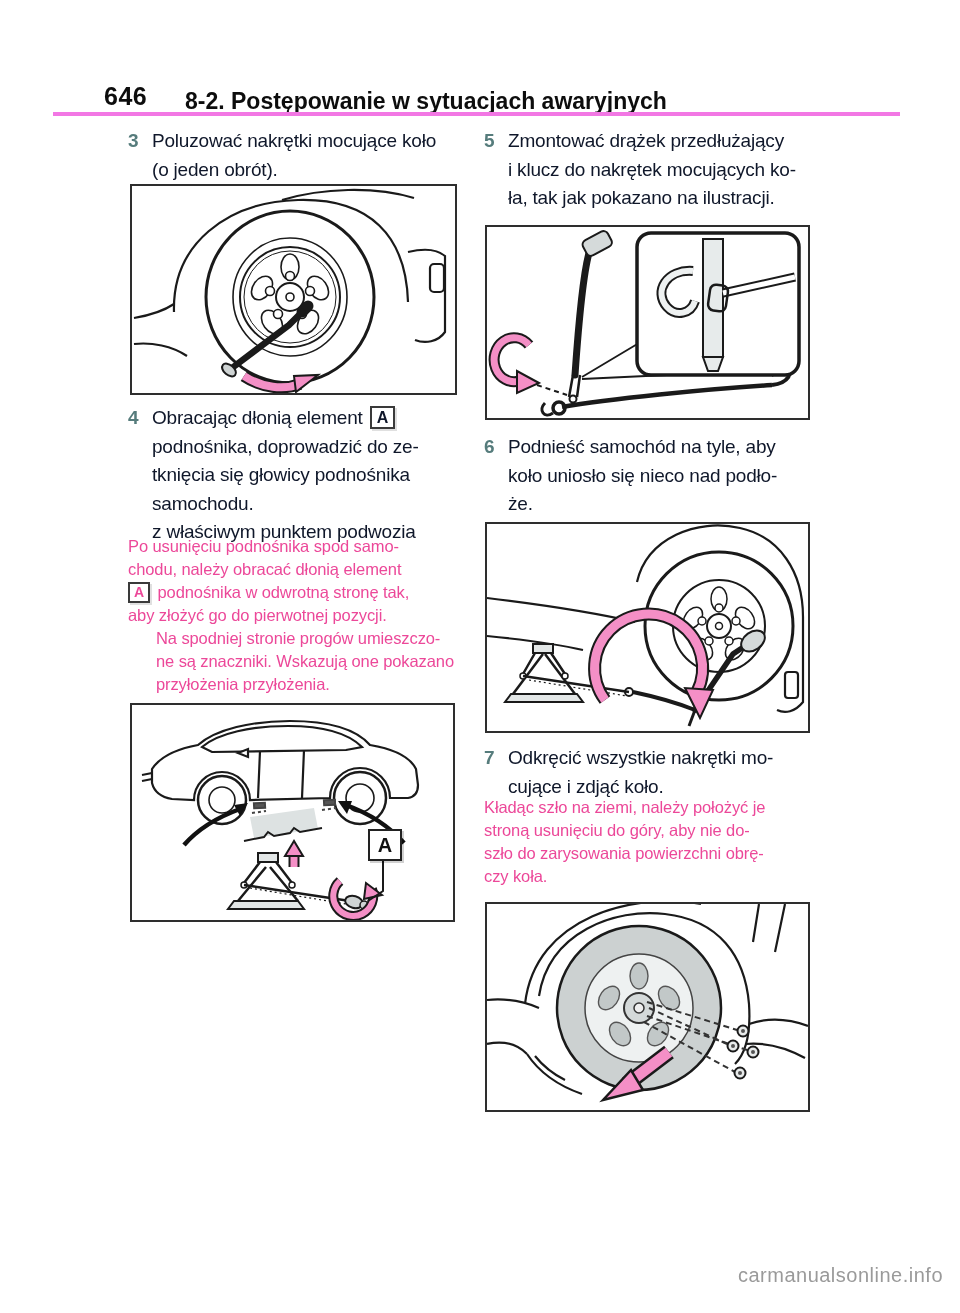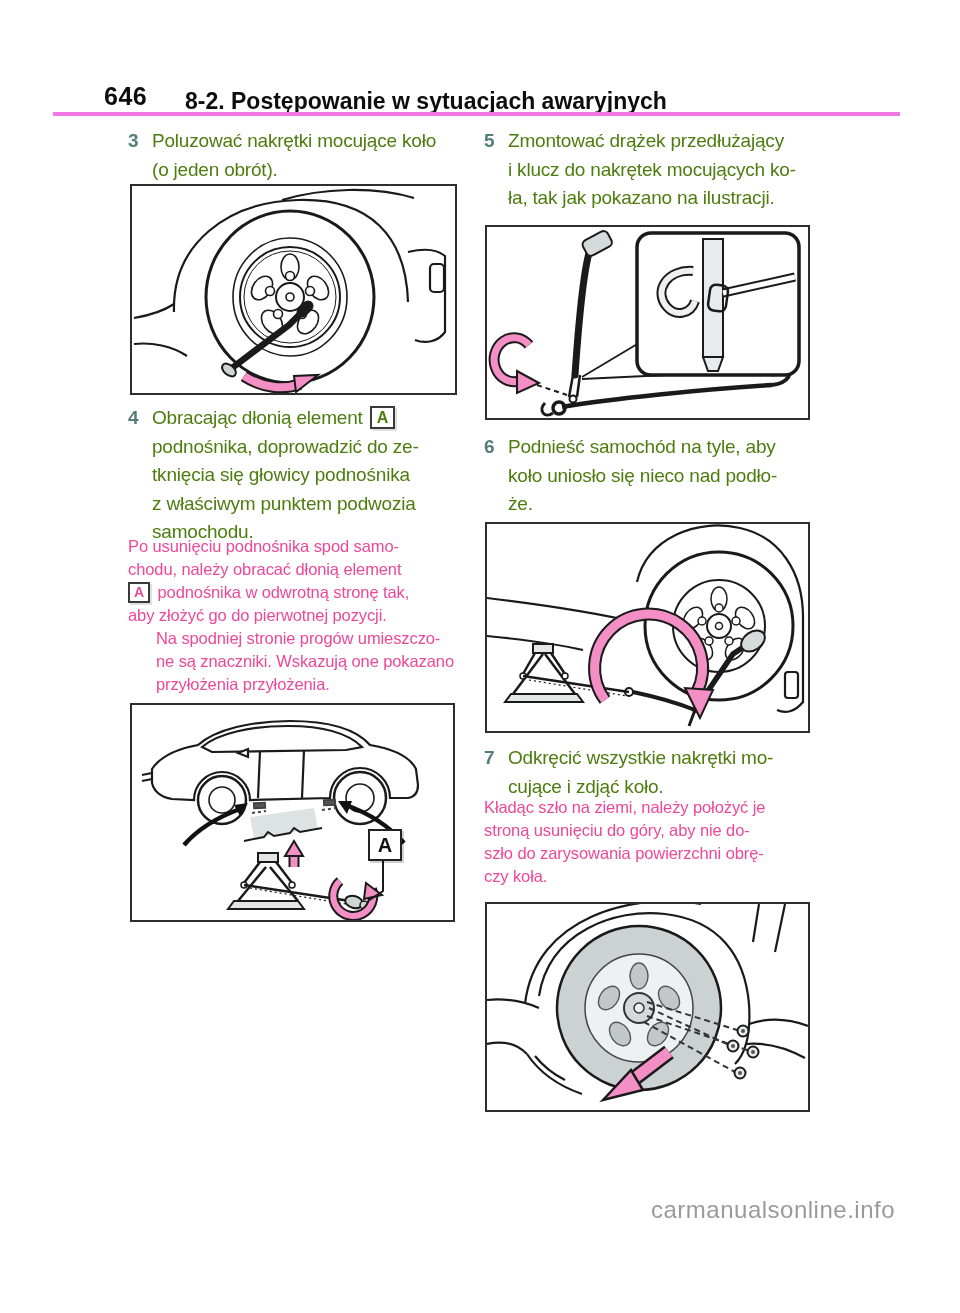--- a/index.html
+++ b/index.html
@@ -1,46 +1,46 @@
 <!DOCTYPE html>
 <html><head>
 <meta charset="utf-8">
 <style>
   html,body { margin:0; padding:0; background:#ffffff; }
   #page {
     position:relative; width:905px; height:1313px; background:#ffffff;
-    font-family:"Liberation Sans", sans-serif; color:#1c1c1c; overflow:hidden;
+    font-family:"Liberation Sans", sans-serif; color:#1c1c1c; overflow:hidden;padding-left:48px;
   }
   .abs { position:absolute; }
   
   #page-number { left:104px; top:82px; font-size:25px; font-weight:bold; color:#0d0d0d; letter-spacing:0.5px; }
   #section-title { left:185px; top:88px; font-size:23px; font-weight:bold; color:#0d0d0d; }
   #header-rule { left:53px; top:112px; width:847px; height:4px; background:#f277e4; }
   
   .step { display:flex; }
   .step-num { width:24px; flex:0 0 24px; font-weight:bold; font-size:19px; color:#567c7c; line-height:28.5px; }
-  .step-text { font-size:19px; line-height:28.5px; color:#4d7c0f; letter-spacing:-0.2px; }
+  .step-text { font-size:19px; line-height:28.5px; color:#0f172a; letter-spacing:-0.2px; }
   .note { font-size:16.5px; line-height:23px; color:#ec4899; letter-spacing:-0.1px; }
   .line { white-space:nowrap; }
   .marker-inline {
     display:inline-block; border:2px solid #3a3a3a; background:#fff; font-weight:bold;
     font-size:16px; line-height:19px; padding:0 5px; margin-left:2px; vertical-align:1px;
     box-shadow:2px 2px 0 rgba(0,0,0,0.12);
   }
   .note .marker-inline { font-size:14px; line-height:17px; padding:0 4px; }
   
   .fig { border:2px solid #2e2e2e; background:#fff; box-sizing:border-box; }
   .fig svg { display:block; }
   .marker-box {
     position:absolute; width:30px; height:28px; border:2.5px solid #222; background:#fff;
     font-weight:bold; font-size:20px; display:flex; align-items:center; justify-content:center;
     box-shadow:2px 2px 0 rgba(0,0,0,0.18); color:#111;
   }
   
-  #watermark { right:10px; top:1196px; font-size:24px; color:#9a9a9a; letter-spacing:0.5px; }
+  #watermark { right:10px; top:1264px; font-size:20px; color:#9a9a9a; letter-spacing:0.5px; }
 </style>
 </head>
 <body>
 
 <div id="page">
 
   <div class="abs" id="page-number">646</div>
   <div class="abs" id="section-title">8-2. Postępowanie w sytuacjach awaryjnych</div>
   <div class="abs" id="header-rule"></div>
 
@@ -100,22 +100,22 @@
   <div class="abs step" style="left:128px; top:404px; width:340px;">
     <span class="step-num">4</span>
     <div class="step-text">
       <div class="line">
         <span>Obracając dłonią element</span>
         <span class="marker-inline">A</span>
       </div>
       <div>
           <div class="line">podnośnika, doprowadzić do ze-</div>
           <div class="line">tknięcia się głowicy podnośnika</div>
+          <div class="line">samochodu.</div>
           <div class="line">z właściwym punktem podwozia</div>
-          <div class="line">samochodu.</div>
         </div>
     </div>
   </div>
 
   <div class="abs note" style="left:128px; top:535px; width:345px;">
     <div>
         <div class="line">Po usunięciu podnośnika spod samo-</div>
         <div class="line">chodu, należy obracać dłonią element</div>
       </div>
     <div class="line">

